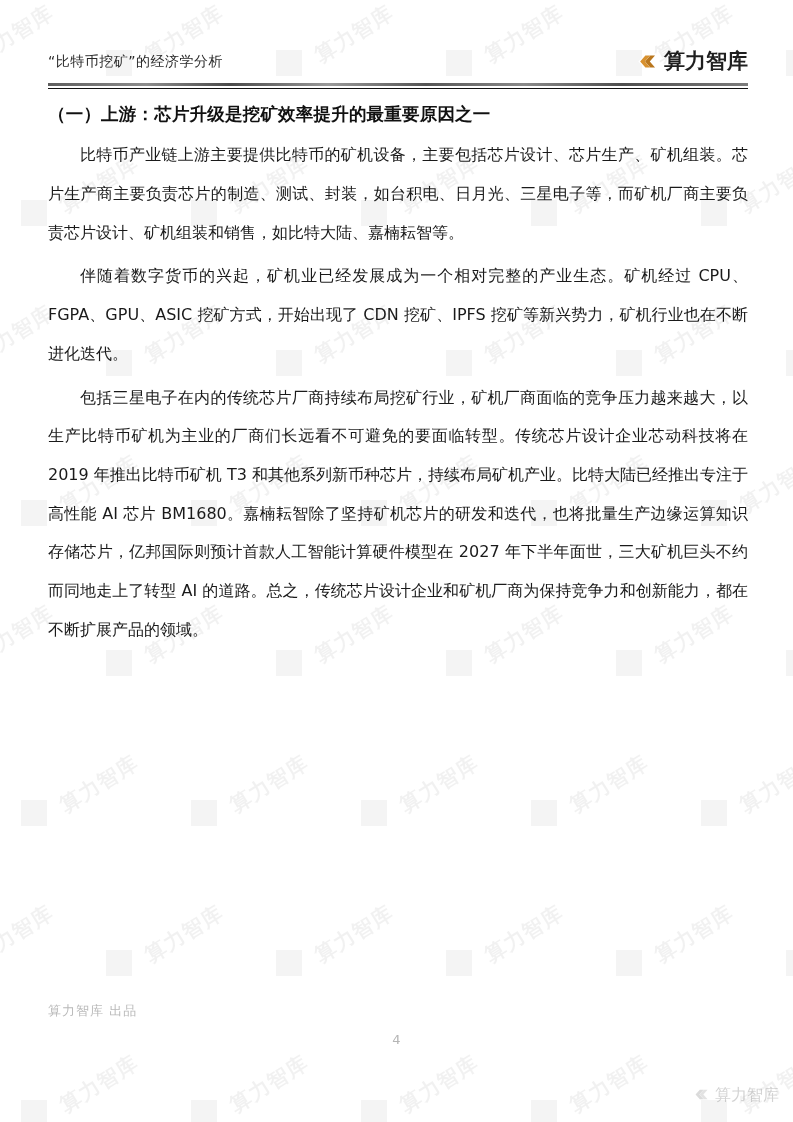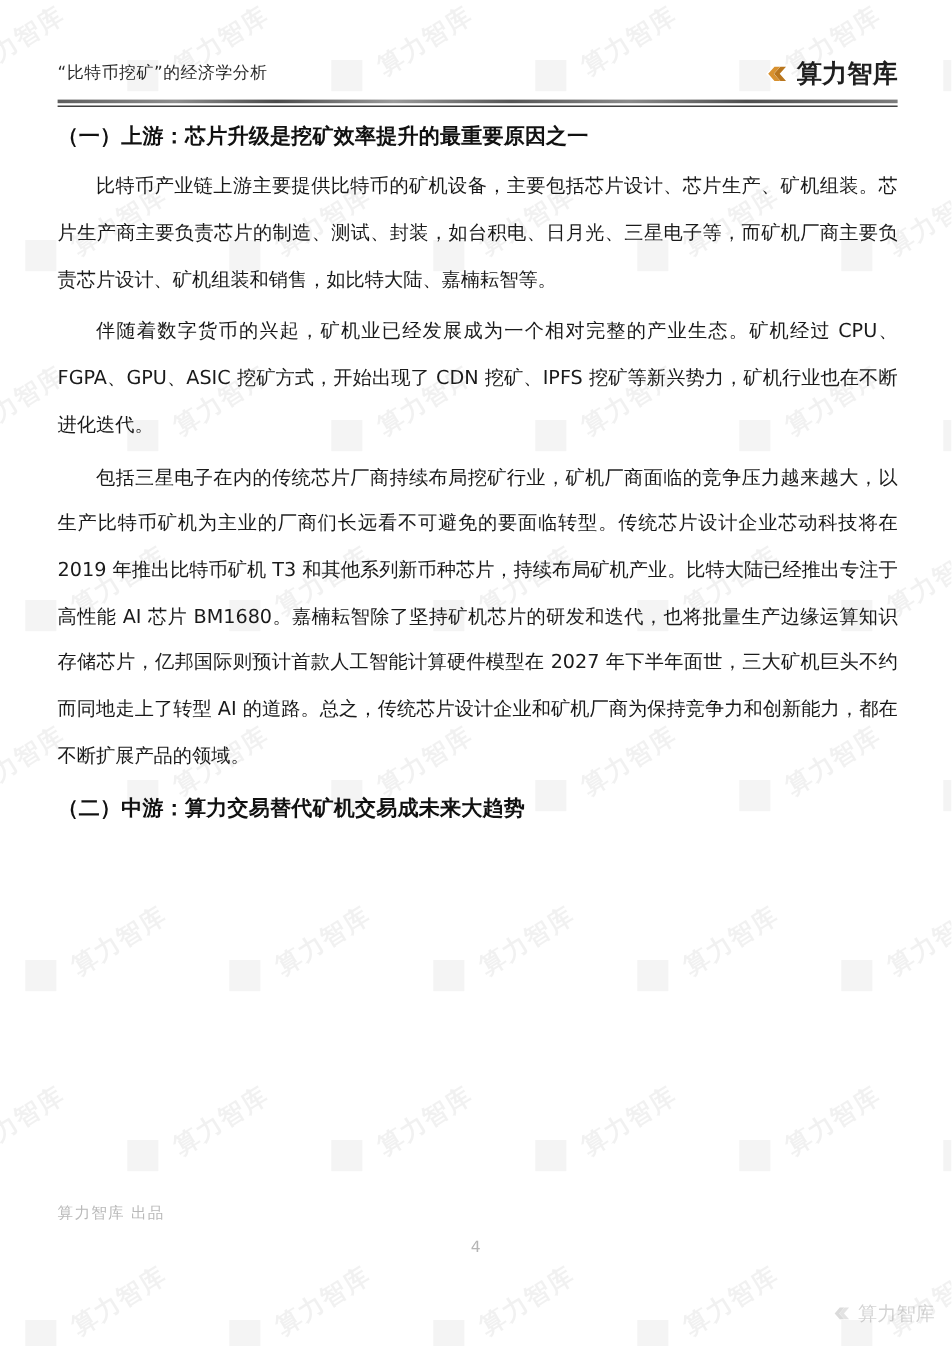--- a/index.html
+++ b/index.html
@@ -267,21 +267,20 @@
     <div class="rule-thin"></div>
   </div>
 
   <div class="content">
 
     <h2 class="section-heading">（一）上游：芯片升级是挖矿效率提升的最重要原因之一</h2>
     <p class="para">比特币产业链上游主要提供比特币的矿机设备，主要包括芯片设计、芯片生产、矿机组装。芯片生产商主要负责芯片的制造、测试、封装，如台积电、日月光、三星电子等，而矿机厂商主要负责芯片设计、矿机组装和销售，如比特大陆、嘉楠耘智等。</p>
     <p class="para">伴随着数字货币的兴起，矿机业已经发展成为一个相对完整的产业生态。矿机经过 CPU、FGPA、GPU、ASIC 挖矿方式，开始出现了 CDN 挖矿、IPFS 挖矿等新兴势力，矿机行业也在不断进化迭代。</p>
     <p class="para">包括三星电子在内的传统芯片厂商持续布局挖矿行业，矿机厂商面临的竞争压力越来越大，以生产比特币矿机为主业的厂商们长远看不可避免的要面临转型。传统芯片设计企业芯动科技将在 2019 年推出比特币矿机 T3 和其他系列新币种芯片，持续布局矿机产业。比特大陆已经推出专注于高性能 AI 芯片 BM1680。嘉楠耘智除了坚持矿机芯片的研发和迭代，也将批量生产边缘运算知识存储芯片，亿邦国际则预计首款人工智能计算硬件模型在 2027 年下半年面世，三大矿机巨头不约而同地走上了转型 AI 的道路。总之，传统芯片设计企业和矿机厂商为保持竞争力和创新能力，都在不断扩展产品的领域。</p>
 
-    <h2 class="section-heading">（二）中游：算力交易替代矿机交易成未来大趋势</h2>
 
   </div>
 
   <div class="footer-brand">算力智库 出品</div>
 
   <div class="page-number">4</div>
 
   <div class="corner-logo">
     <span class="brand-mark">
       <svg width="17" height="17" viewBox="0 0 24 24" aria-hidden="true">

